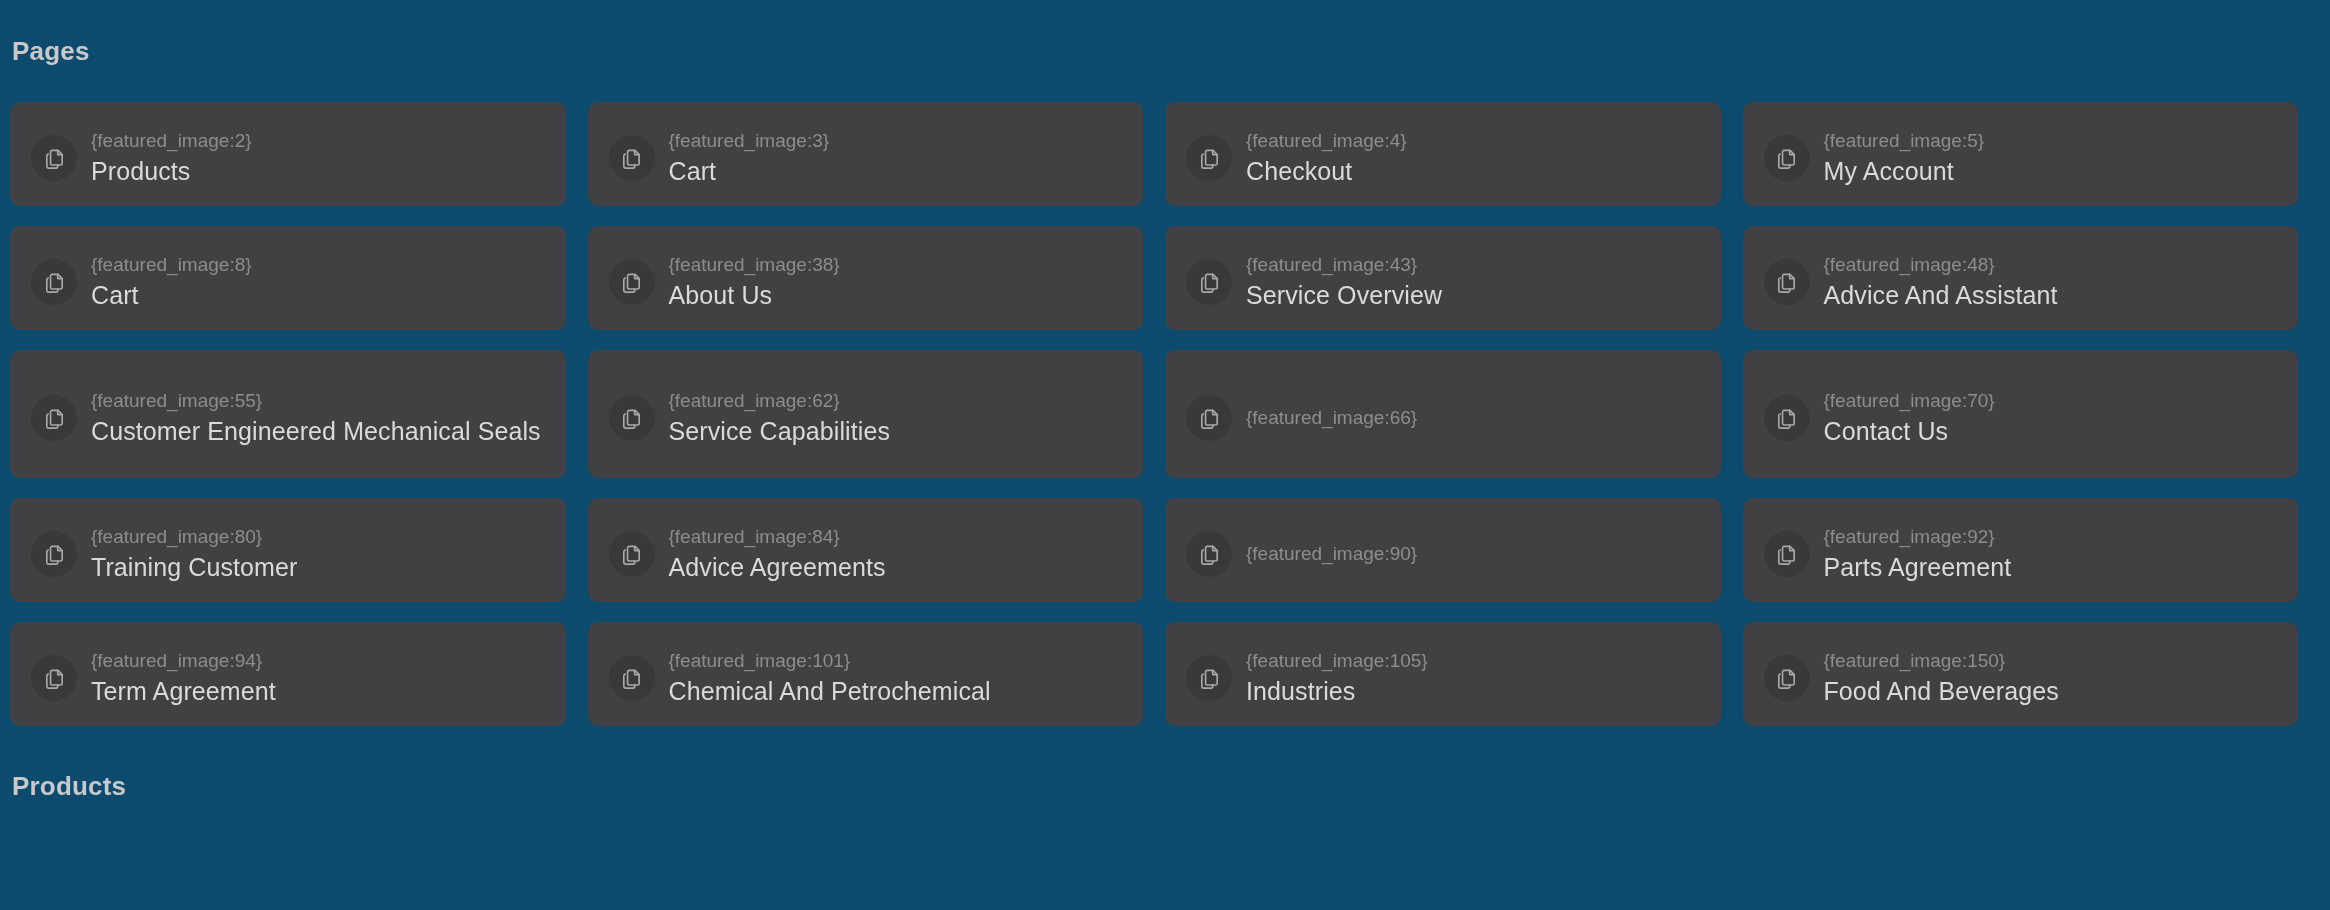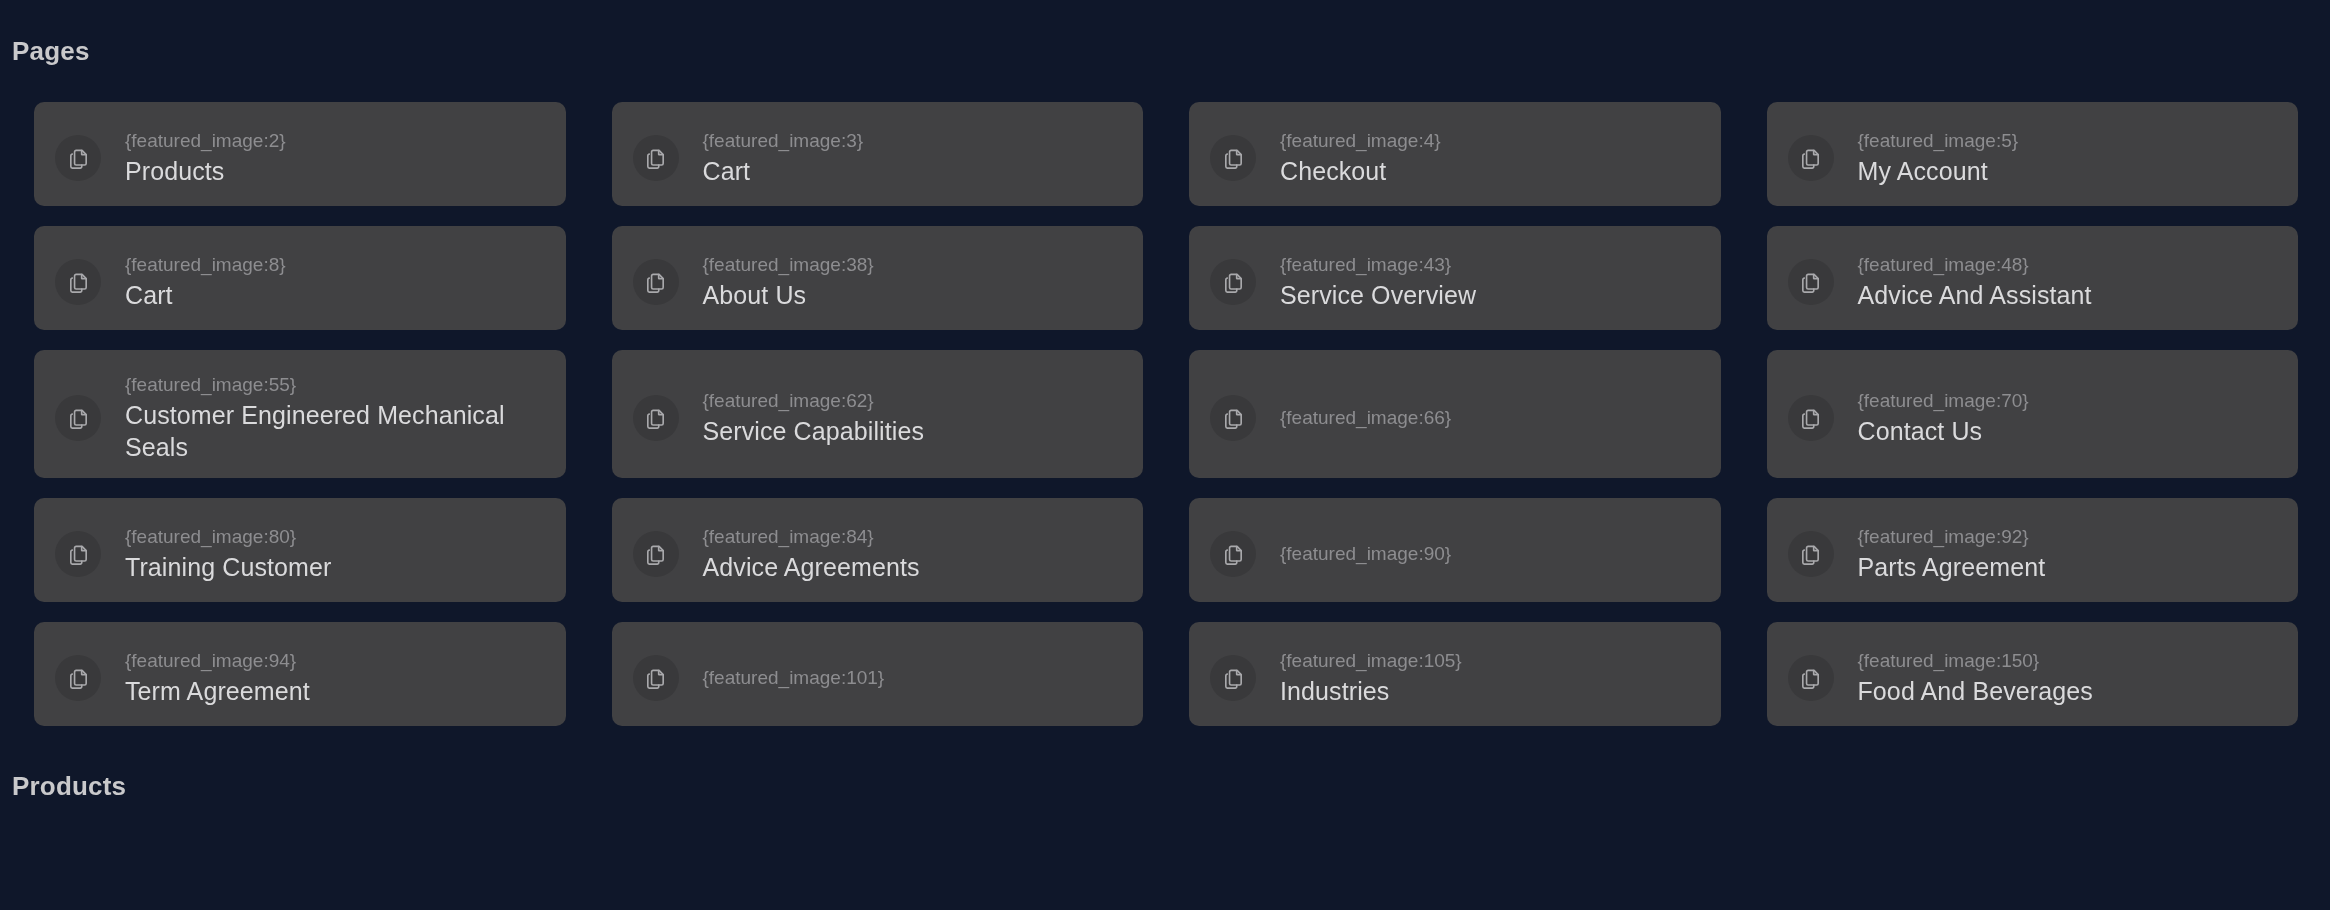--- a/index.html
+++ b/index.html
@@ -14,21 +14,21 @@
   body {
     background: #333334;
     font-family: "Liberation Sans", sans-serif;
     -webkit-font-smoothing: antialiased;
   }
 
   .screen {
     width: 2330px;
     height: 910px;
     position: relative;
-    background: #0f172a;
+    background: #0c4a6e;
     padding: 0 32px 0 10px;
   }
 
   
   .section-heading {
     font-size: 26px;
     font-weight: bold;
     color: #c9c9cb;
     letter-spacing: 0.2px;
     line-height: 1;
@@ -47,26 +47,25 @@
     margin-top: 38px;
     align-items: stretch;
   }
 
   
   .card {
     background: #414143;
     border-radius: 10px;
     display: flex;
     align-items: center;
-    gap: 24px;
+    gap: 14px;
     padding: 22px 20px 14px 21px;
     min-height: 104px;
     cursor: pointer;
     overflow: hidden;
-    margin-left: 24px;
   }
 
   .card.tall { min-height: 128px; }
 
   .card-icon-wrap {
     flex: 0 0 auto;
     width: 46px;
     height: 46px;
     border-radius: 50%;
     background: #39393b;
@@ -333,20 +332,21 @@
       <div class="card">
         <span class="card-icon-wrap">
           <svg viewBox="0 0 24 24" fill="none" stroke="#a9a9ac" stroke-width="1.7" stroke-linecap="round" stroke-linejoin="round" aria-hidden="true">
             <path d="M9.5 3.5h6.2L20 7.8v9.4a1.6 1.6 0 0 1-1.6 1.6H9.5A1.6 1.6 0 0 1 7.9 17.2V5.1A1.6 1.6 0 0 1 9.5 3.5z"></path>
             <path d="M15.3 3.6v4.3H19.8"></path>
             <path d="M5.6 7.4A1.6 1.6 0 0 0 4 9v11.4a1.6 1.6 0 0 0 1.6 1.6h8.2a1.6 1.6 0 0 0 1.6-1.6v-1.6"></path>
           </svg>
         </span>
         <div class="card-body">
           <div class="card-slug">{featured_image:101}</div>
+          <div class="card-title">Chemical And Petrochemical</div>
         </div>
       </div>
       <div class="card">
         <span class="card-icon-wrap">
           <svg viewBox="0 0 24 24" fill="none" stroke="#a9a9ac" stroke-width="1.7" stroke-linecap="round" stroke-linejoin="round" aria-hidden="true">
             <path d="M9.5 3.5h6.2L20 7.8v9.4a1.6 1.6 0 0 1-1.6 1.6H9.5A1.6 1.6 0 0 1 7.9 17.2V5.1A1.6 1.6 0 0 1 9.5 3.5z"></path>
             <path d="M15.3 3.6v4.3H19.8"></path>
             <path d="M5.6 7.4A1.6 1.6 0 0 0 4 9v11.4a1.6 1.6 0 0 0 1.6 1.6h8.2a1.6 1.6 0 0 0 1.6-1.6v-1.6"></path>
           </svg>
         </span>

